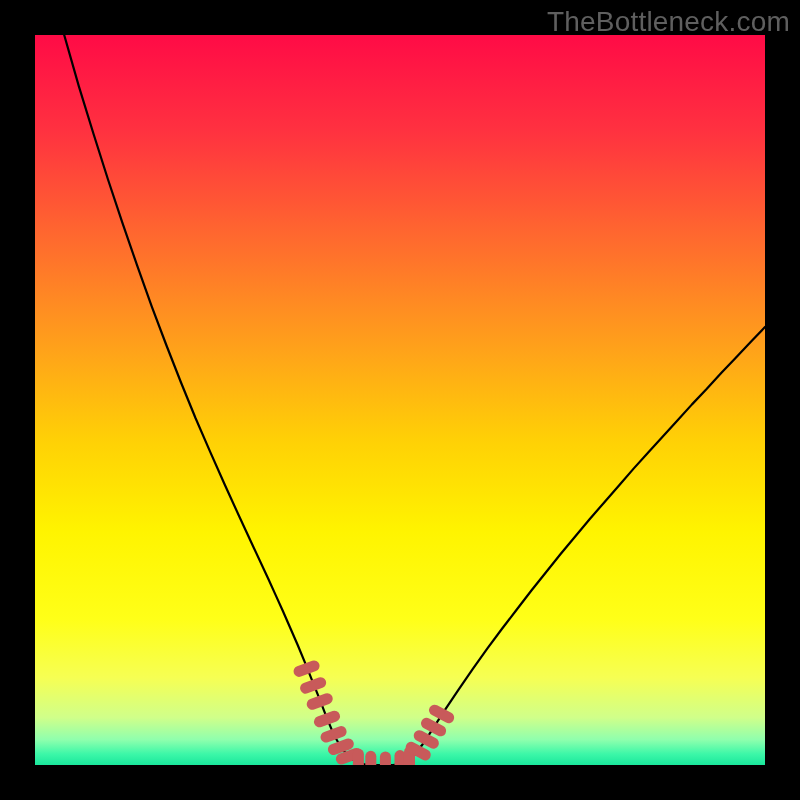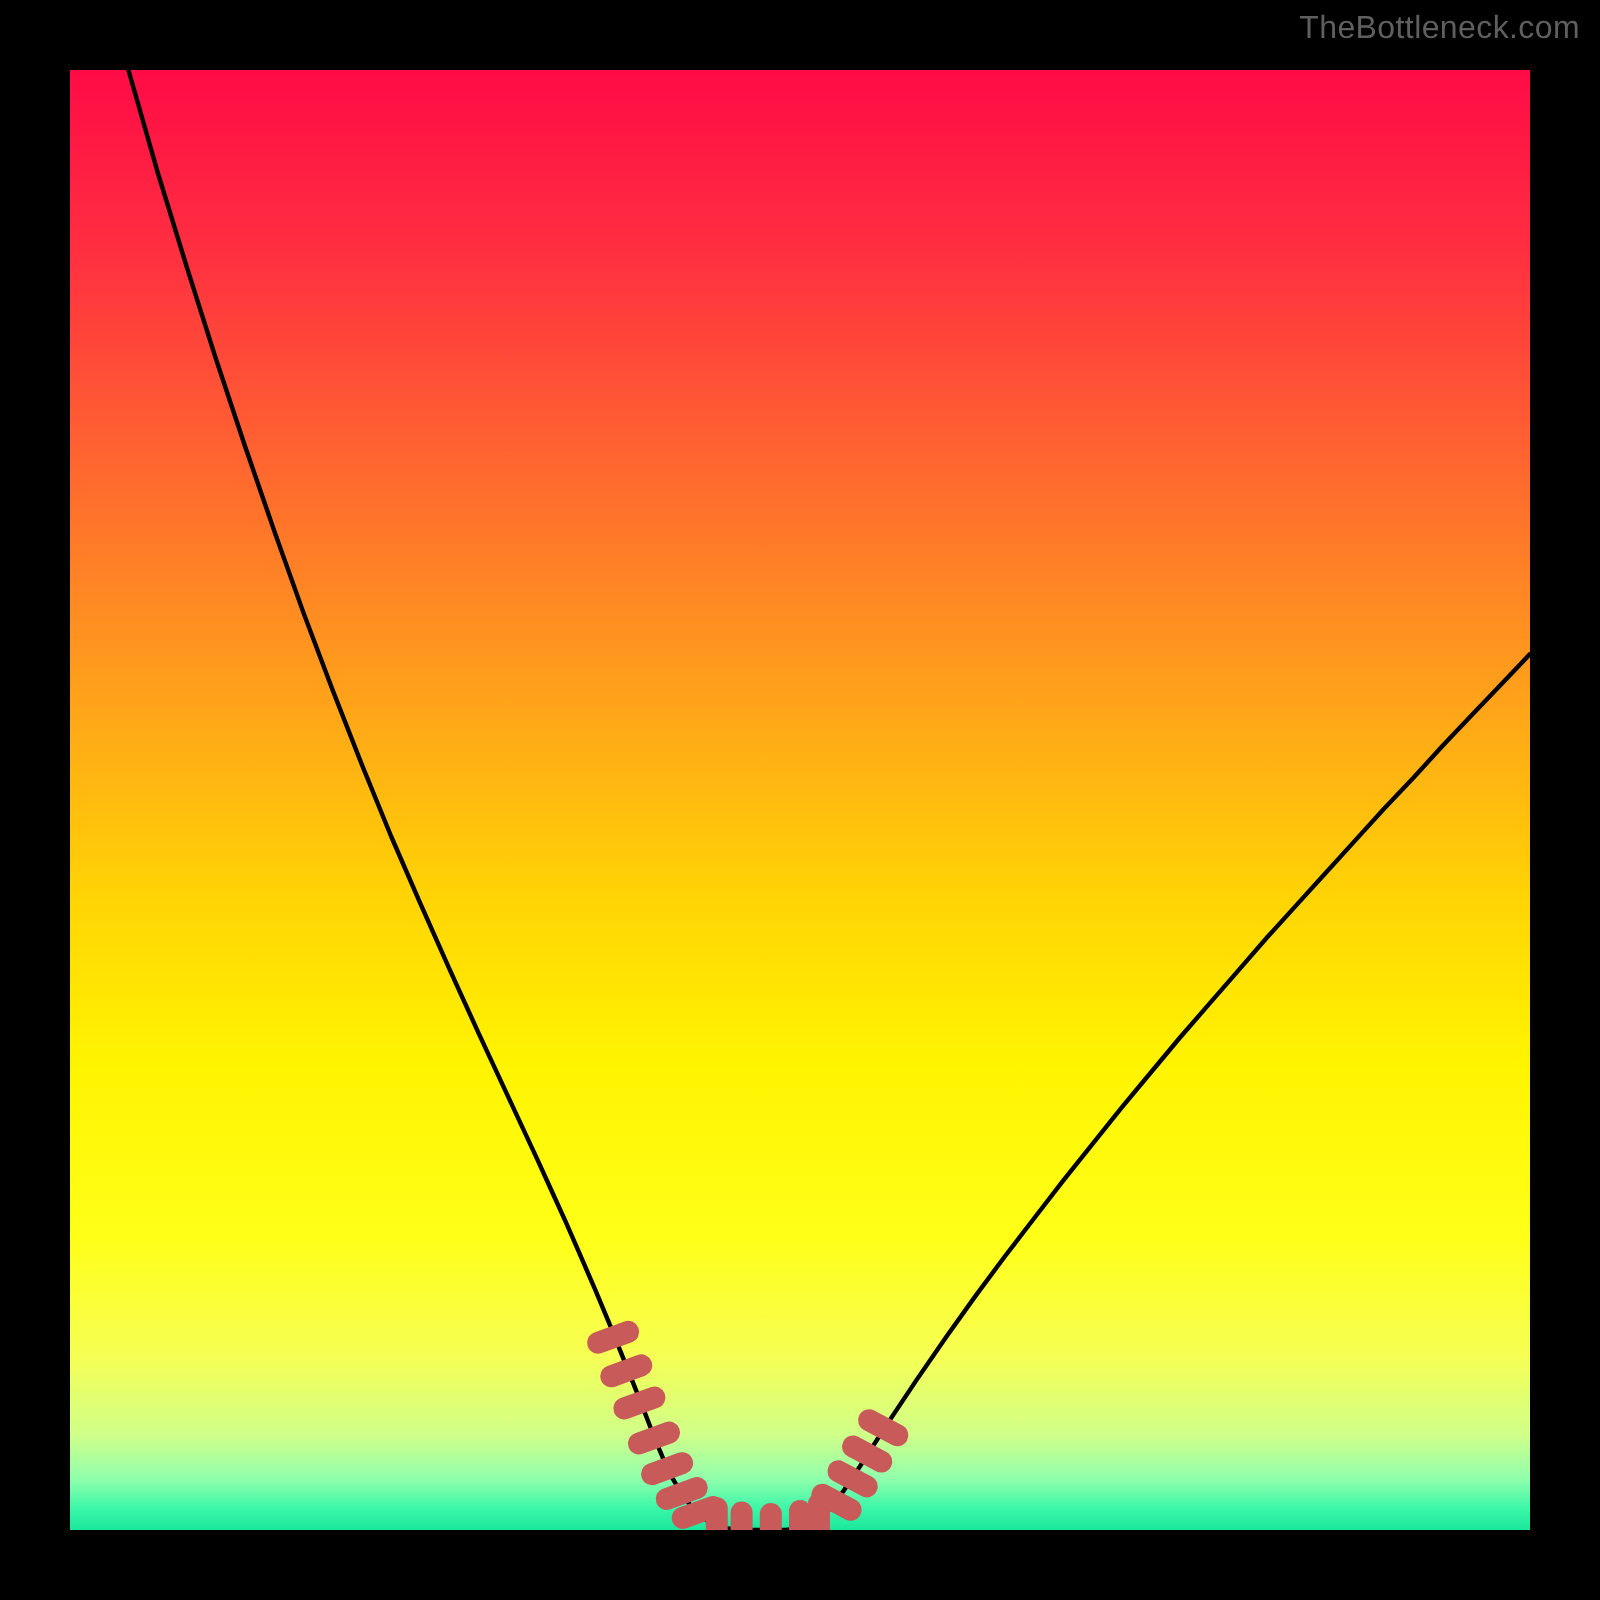--- a/index.html
+++ b/index.html
@@ -23,21 +23,21 @@
     top: 35px;
     width: 730px;
     height: 730px;
     overflow: hidden;
   }
   .watermark {
     position: absolute;
     top: 6px;
     right: 10px;
     color: #5f5f5f;
-    font-size: 16px;
+    font-size: 28px;
     font-weight: 500;
     letter-spacing: 0.2px;
     z-index: 5;
   }
   svg { display: block; }
 </style>
 </head>
 <body>
 
 <div class="frame">

